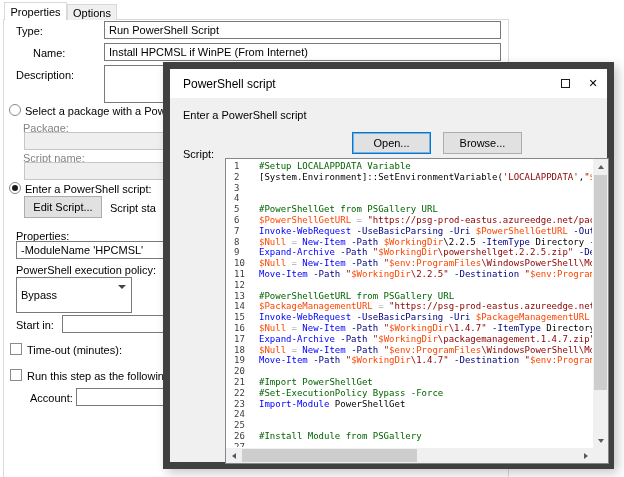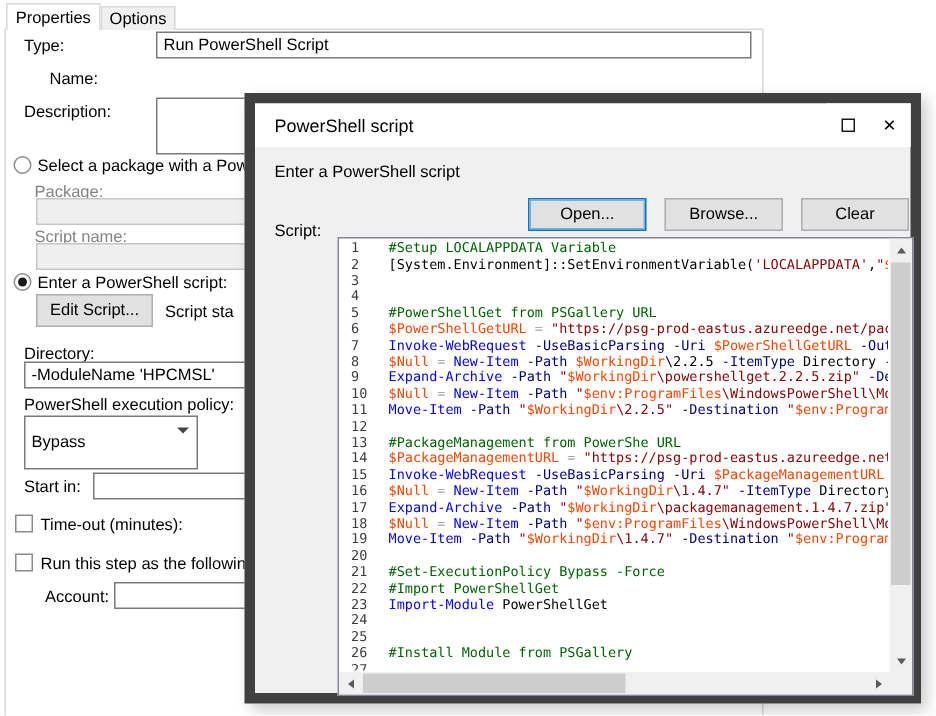--- a/index.html
+++ b/index.html
@@ -87,40 +87,41 @@
 <div id="page">
 
   <div class="panel"></div>
   <div class="tab tab-active">Properties</div>
   <div class="tab tab-inactive">Options</div>
 
   <div class="lbl" style="left:16px;top:25px;">Type:</div>
   <div class="tb" style="left:104px;top:21px;width:397px;height:18px;">Run PowerShell Script</div>
 
   <div class="lbl" style="left:16px;top:47px;padding-left:17px;">Name:</div>
+  <div class="tb" style="left:104px;top:43px;width:397px;height:18px;">Install HPCMSL if WinPE (From Internet)</div>
 
   <div class="lbl" style="left:16px;top:69px;">Description:</div>
   <div class="tb" style="left:104px;top:65px;width:397px;height:38px;align-items:flex-start;"></div>
 
   <div class="radio" style="left:9px;top:104px;"></div>
   <div class="lbl" style="left:25px;top:105px;">Select a package with a PowerShe</div>
 
   <div class="lbl gray" style="left:23px;top:122px;">Package:</div>
   <div class="tb disabled" style="left:24px;top:132px;width:200px;height:18px;"></div>
 
   <div class="lbl gray" style="left:23px;top:152px;">Script name:</div>
   <div class="tb disabled" style="left:24px;top:162px;width:200px;height:18px;"></div>
 
   <div class="radio checked" style="left:9px;top:182px;"></div>
   <div class="lbl" style="left:25px;top:183px;">Enter a PowerShell script:</div>
 
   <div class="btn" style="left:24px;top:196px;width:78px;height:22px;">Edit Script...</div>
   <div class="lbl" style="left:110px;top:202px;">Script sta</div>
 
-  <div class="lbl" style="left:16px;top:230px;">Directory:</div>
+  <div class="lbl" style="left:16px;top:230px;">Properties:</div>
   <div class="tb" style="left:16px;top:241px;width:220px;height:18px;">-ModuleName 'HPCMSL'</div>
 
   <div class="lbl" style="left:16px;top:264px;">PowerShell execution policy:</div>
   <div class="combo" style="left:16px;top:277px;width:116px;height:36px;">
     <span>Bypass</span>
     <span class="chev"></span>
   </div>
 
   <div class="lbl" style="left:16px;top:319px;">Start in:</div>
   <div class="tb" style="left:62px;top:315px;width:200px;height:18px;"></div>
@@ -142,21 +143,20 @@
       </div>
       <div class="cap cap-close">
         <span>✕</span>
       </div>
     </div>
 
     <div class="lbl" style="left:13px;top:40px;">Enter a PowerShell script</div>
 
     <div class="btn focused" style="left:182px;top:63px;width:79px;height:22px;">Open...</div>
     <div class="btn" style="left:273px;top:63px;width:79px;height:22px;">Browse...</div>
-    <div class="btn" style="left:364px;top:63px;width:72px;height:22px;">Clear</div>
 
     <div class="lbl" style="left:13px;top:79px;">Script:</div>
 
     <div class="editor">
       <div class="gutter">
           <div class="ln">1</div>
           <div class="ln">2</div>
           <div class="ln">3</div>
           <div class="ln">4</div>
           <div class="ln">5</div>
@@ -189,30 +189,30 @@
           <div class="code-line"></div>
           <div class="code-line"></div>
           <div class="code-line"><span style="color: rgb(0, 100, 0);">#PowerShellGet from PSGallery URL</span></div>
           <div class="code-line"><span style="color: rgb(255, 69, 0);">$PowerShellGetURL</span><span style="color: rgb(169, 169, 169);"> = </span><span style="color: rgb(139, 0, 0);">"https://psg-prod-eastus.azureedge.net/packages/pow</span></div>
           <div class="code-line"><span style="color: rgb(0, 0, 255);">Invoke-WebRequest</span><span style="color: rgb(0, 0, 128);"> -UseBasicParsing</span><span style="color: rgb(0, 0, 128);"> -Uri</span><span style="color: rgb(255, 69, 0);"> $PowerShellGetURL</span><span style="color: rgb(0, 0, 128);"> -OutFile</span></div>
           <div class="code-line"><span style="color: rgb(255, 69, 0);">$Null</span><span style="color: rgb(169, 169, 169);"> = </span><span style="color: rgb(0, 0, 255);">New-Item</span><span style="color: rgb(0, 0, 128);"> -Path</span><span style="color: rgb(255, 69, 0);"> $WorkingDir</span><span style="color: rgb(0, 0, 0);">\2.2.5</span><span style="color: rgb(0, 0, 128);"> -ItemType</span><span style="color: rgb(0, 0, 0);"> Directory</span><span style="color: rgb(0, 0, 128);"> -Force</span></div>
           <div class="code-line"><span style="color: rgb(0, 0, 255);">Expand-Archive</span><span style="color: rgb(0, 0, 128);"> -Path</span><span style="color: rgb(139, 0, 0);"> "</span><span style="color: rgb(255, 69, 0);">$WorkingDir</span><span style="color: rgb(139, 0, 0);">\powershellget.2.2.5.zip"</span><span style="color: rgb(0, 0, 128);"> -Destination</span></div>
           <div class="code-line"><span style="color: rgb(255, 69, 0);">$Null</span><span style="color: rgb(169, 169, 169);"> = </span><span style="color: rgb(0, 0, 255);">New-Item</span><span style="color: rgb(0, 0, 128);"> -Path</span><span style="color: rgb(139, 0, 0);"> "</span><span style="color: rgb(255, 69, 0);">$env:ProgramFiles</span><span style="color: rgb(139, 0, 0);">\WindowsPowerShell\Modules\Pow</span></div>
           <div class="code-line"><span style="color: rgb(0, 0, 255);">Move-Item</span><span style="color: rgb(0, 0, 128);"> -Path</span><span style="color: rgb(139, 0, 0);"> "</span><span style="color: rgb(255, 69, 0);">$WorkingDir</span><span style="color: rgb(139, 0, 0);">\2.2.5"</span><span style="color: rgb(0, 0, 128);"> -Destination</span><span style="color: rgb(139, 0, 0);"> "</span><span style="color: rgb(255, 69, 0);">$env:ProgramFiles</span></div>
           <div class="code-line"></div>
-          <div class="code-line"><span style="color: rgb(0, 100, 0);">#PackageManagement from PowerShe URL</span></div>
+          <div class="code-line"><span style="color: rgb(0, 100, 0);">#PowerShellGetURL from PSGallery URL</span></div>
           <div class="code-line"><span style="color: rgb(255, 69, 0);">$PackageManagementURL</span><span style="color: rgb(169, 169, 169);"> = </span><span style="color: rgb(139, 0, 0);">"https://psg-prod-eastus.azureedge.net/packages</span></div>
           <div class="code-line"><span style="color: rgb(0, 0, 255);">Invoke-WebRequest</span><span style="color: rgb(0, 0, 128);"> -UseBasicParsing</span><span style="color: rgb(0, 0, 128);"> -Uri</span><span style="color: rgb(255, 69, 0);"> $PackageManagementURL</span><span style="color: rgb(0, 0, 128);"> -OutFile</span></div>
           <div class="code-line"><span style="color: rgb(255, 69, 0);">$Null</span><span style="color: rgb(169, 169, 169);"> = </span><span style="color: rgb(0, 0, 255);">New-Item</span><span style="color: rgb(0, 0, 128);"> -Path</span><span style="color: rgb(139, 0, 0);"> "</span><span style="color: rgb(255, 69, 0);">$WorkingDir</span><span style="color: rgb(139, 0, 0);">\1.4.7"</span><span style="color: rgb(0, 0, 128);"> -ItemType</span><span style="color: rgb(0, 0, 0);"> Directory</span></div>
           <div class="code-line"><span style="color: rgb(0, 0, 255);">Expand-Archive</span><span style="color: rgb(0, 0, 128);"> -Path</span><span style="color: rgb(139, 0, 0);"> "</span><span style="color: rgb(255, 69, 0);">$WorkingDir</span><span style="color: rgb(139, 0, 0);">\packagemanagement.1.4.7.zip"</span></div>
           <div class="code-line"><span style="color: rgb(255, 69, 0);">$Null</span><span style="color: rgb(169, 169, 169);"> = </span><span style="color: rgb(0, 0, 255);">New-Item</span><span style="color: rgb(0, 0, 128);"> -Path</span><span style="color: rgb(139, 0, 0);"> "</span><span style="color: rgb(255, 69, 0);">$env:ProgramFiles</span><span style="color: rgb(139, 0, 0);">\WindowsPowerShell\Modules\Pac</span></div>
           <div class="code-line"><span style="color: rgb(0, 0, 255);">Move-Item</span><span style="color: rgb(0, 0, 128);"> -Path</span><span style="color: rgb(139, 0, 0);"> "</span><span style="color: rgb(255, 69, 0);">$WorkingDir</span><span style="color: rgb(139, 0, 0);">\1.4.7"</span><span style="color: rgb(0, 0, 128);"> -Destination</span><span style="color: rgb(139, 0, 0);"> "</span><span style="color: rgb(255, 69, 0);">$env:ProgramFiles</span></div>
           <div class="code-line"></div>
+          <div class="code-line"><span style="color: rgb(0, 100, 0);">#Import PowerShellGet</span></div>
           <div class="code-line"><span style="color: rgb(0, 100, 0);">#Set-ExecutionPolicy Bypass -Force</span></div>
-          <div class="code-line"><span style="color: rgb(0, 100, 0);">#Import PowerShellGet</span></div>
           <div class="code-line"><span style="color: rgb(0, 0, 255);">Import-Module</span><span style="color: rgb(0, 0, 0);"> PowerShellGet</span></div>
           <div class="code-line"></div>
           <div class="code-line"></div>
           <div class="code-line"><span style="color: rgb(0, 100, 0);">#Install Module from PSGallery</span></div>
         </div>
 
       <div class="vsb">
         <div class="sb-btn" style="top:0;left:0;">
             <span class="tri up"></span>
           </div>

